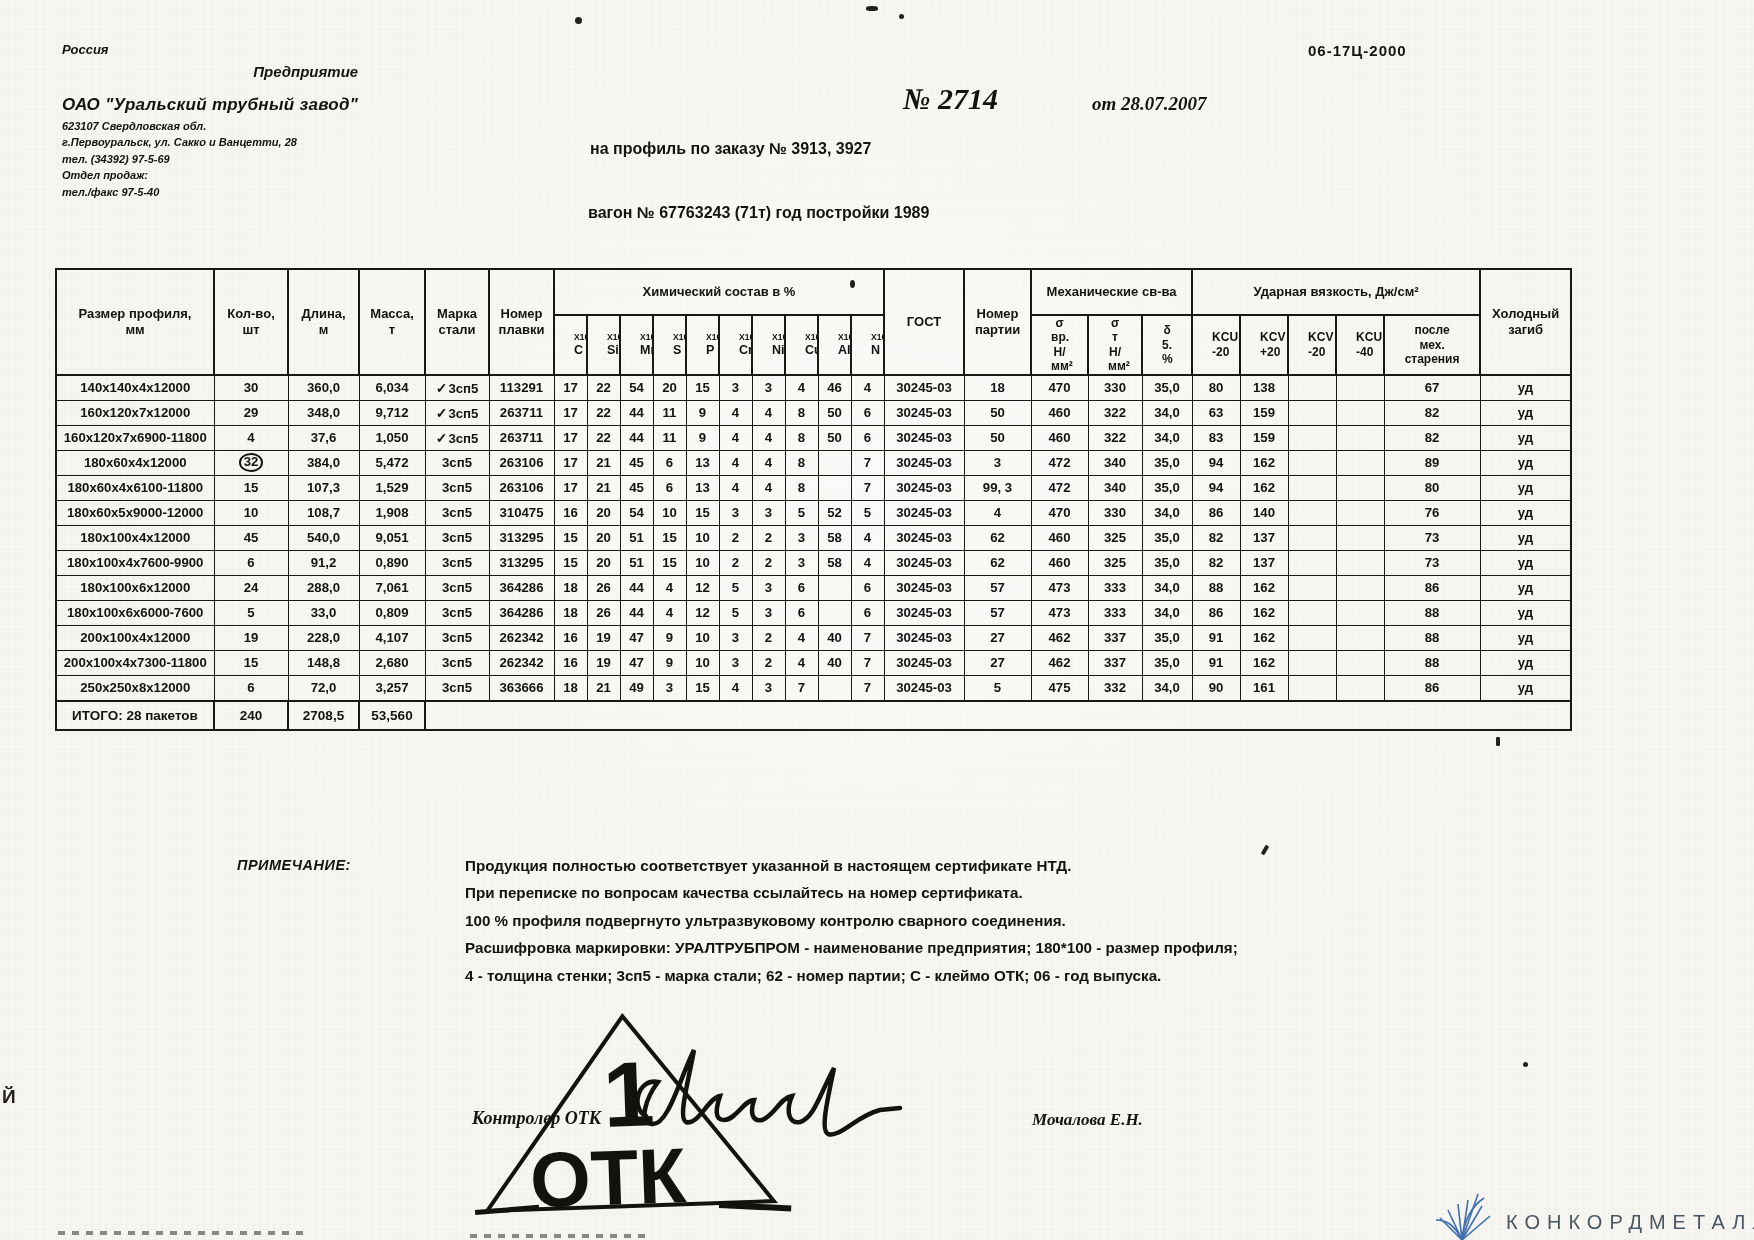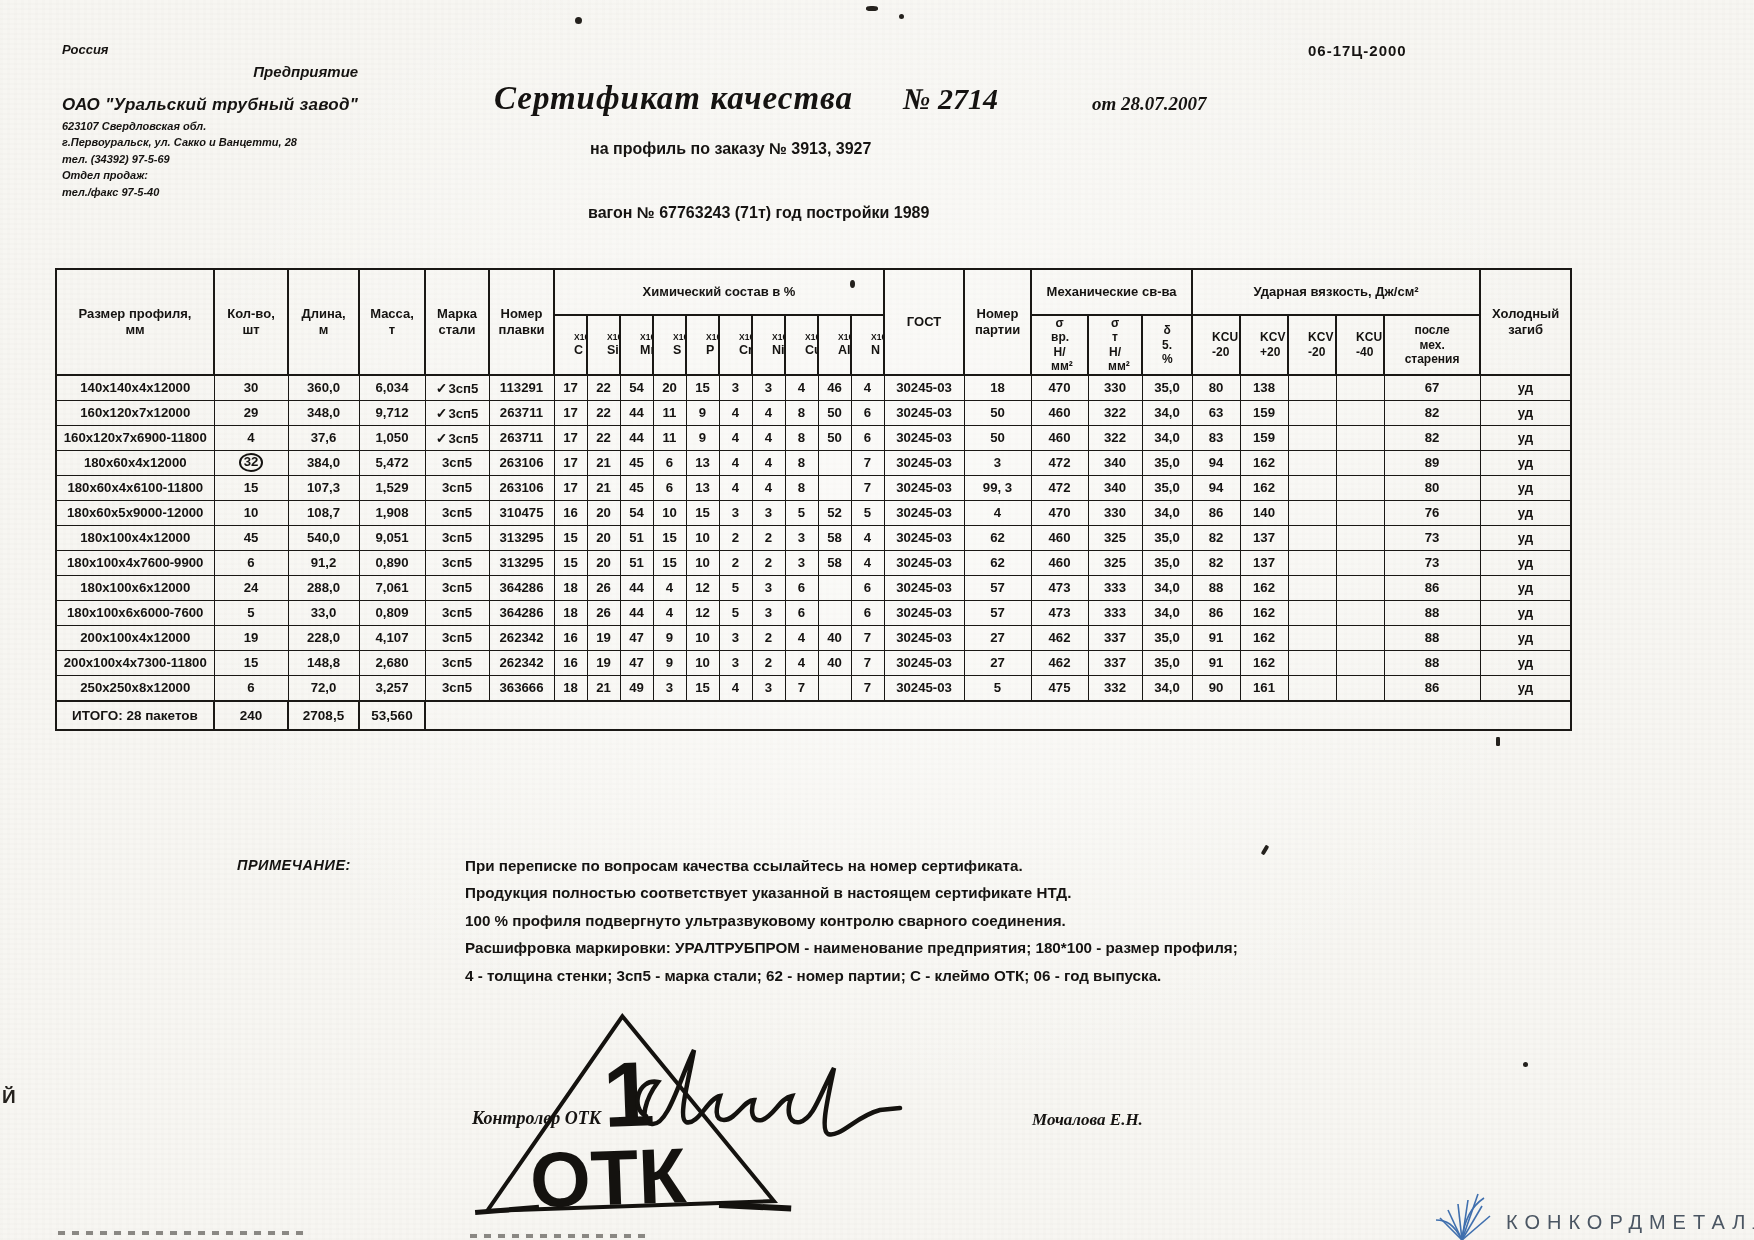--- a/index.html
+++ b/index.html
@@ -68,21 +68,20 @@
     <div class="c-country">Россия</div>
     <div class="c-ent">Предприятие</div>
     <div class="c-name">ОАО "Уральский трубный завод"</div>
     <div class="c-line">623107 Свердловская обл.</div>
     <div class="c-line">г.Первоуральск, ул. Сакко и Ванцетти, 28</div>
     <div class="c-line">тел. (34392) 97-5-69</div>
     <div class="c-line">Отдел продаж:</div>
     <div class="c-line">тел./факс 97-5-40</div>
   </div>
 
-  <div class="abs t-main">Сертификат качества</div>
   <div class="abs t-num">№ 2714</div>
   <div class="abs t-date">от 28.07.2007</div>
   <div class="abs t-code">06-17Ц-2000</div>
   <div class="abs t-sub">на профиль по заказу № 3913, 3927</div>
   <div class="abs t-wagon">вагон № 67763243 (71т) год постройки 1989</div>
 
   <table class="cert">
     <colgroup>
         <col style="width: 158px;">
         <col style="width: 74px;">
@@ -547,22 +546,22 @@
           <td class="ar">240</td>
           <td class="ar">2708,5</td>
           <td class="ar">53,560</td>
           <td class="noline" colspan="23"></td>
         </tr>
       </tbody>
   </table>
 
   <div class="abs note-label">ПРИМЕЧАНИЕ:</div>
   <div class="abs notes">
+      <div>Продукция полностью соответствует указанной в настоящем сертификате НТД.</div>
       <div>При переписке по вопросам качества ссылайтесь на номер сертификата.</div>
-      <div>Продукция полностью соответствует указанной в настоящем сертификате НТД.</div>
       <div>100 % профиля подвергнуто ультразвуковому контролю сварного соединения.</div>
       <div>Расшифровка маркировки: УРАЛТРУБПРОМ - наименование предприятия; 180*100 - размер профиля;</div>
       <div>4 - толщина стенки; 3сп5 - марка стали; 62 - номер партии; С - клеймо ОТК; 06 - год выпуска.</div>
     </div>
 
   <div class="abs sign-label">Контролер ОТК</div>
   <div class="abs signer">Мочалова Е.Н.</div>
 
   <div class="abs stamp">
     <svg width="330" height="225" viewBox="0 0 330 225">

